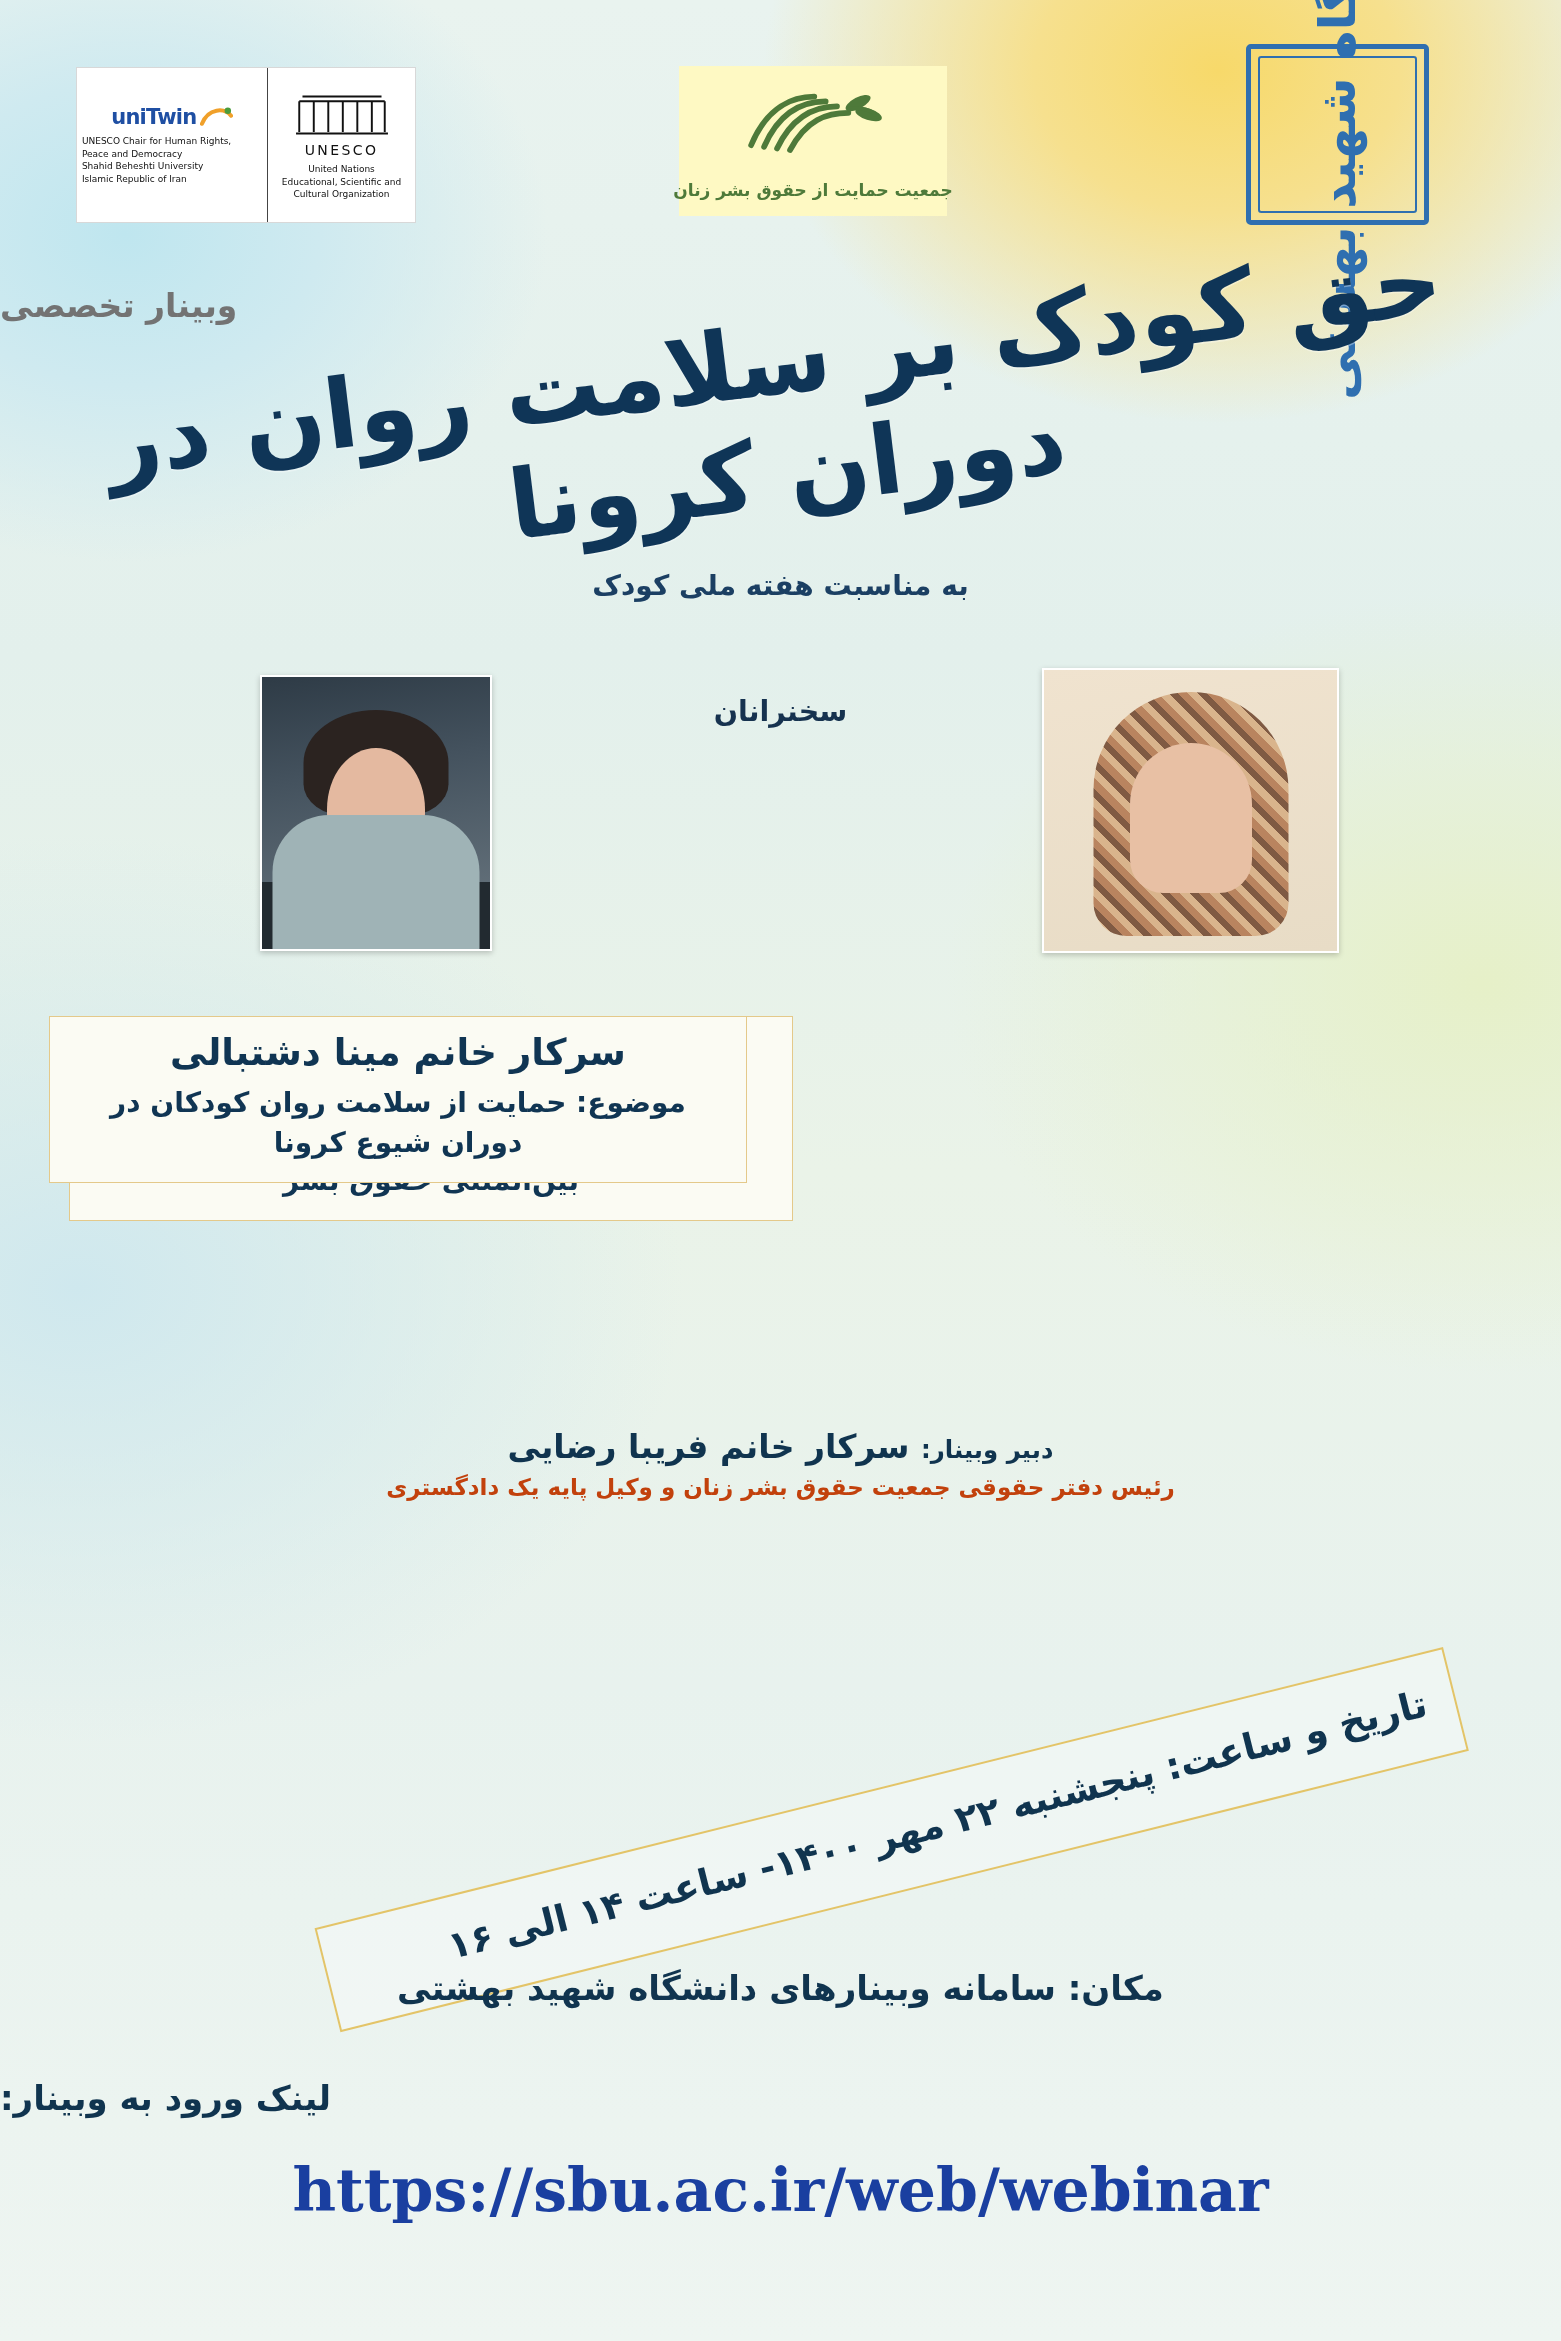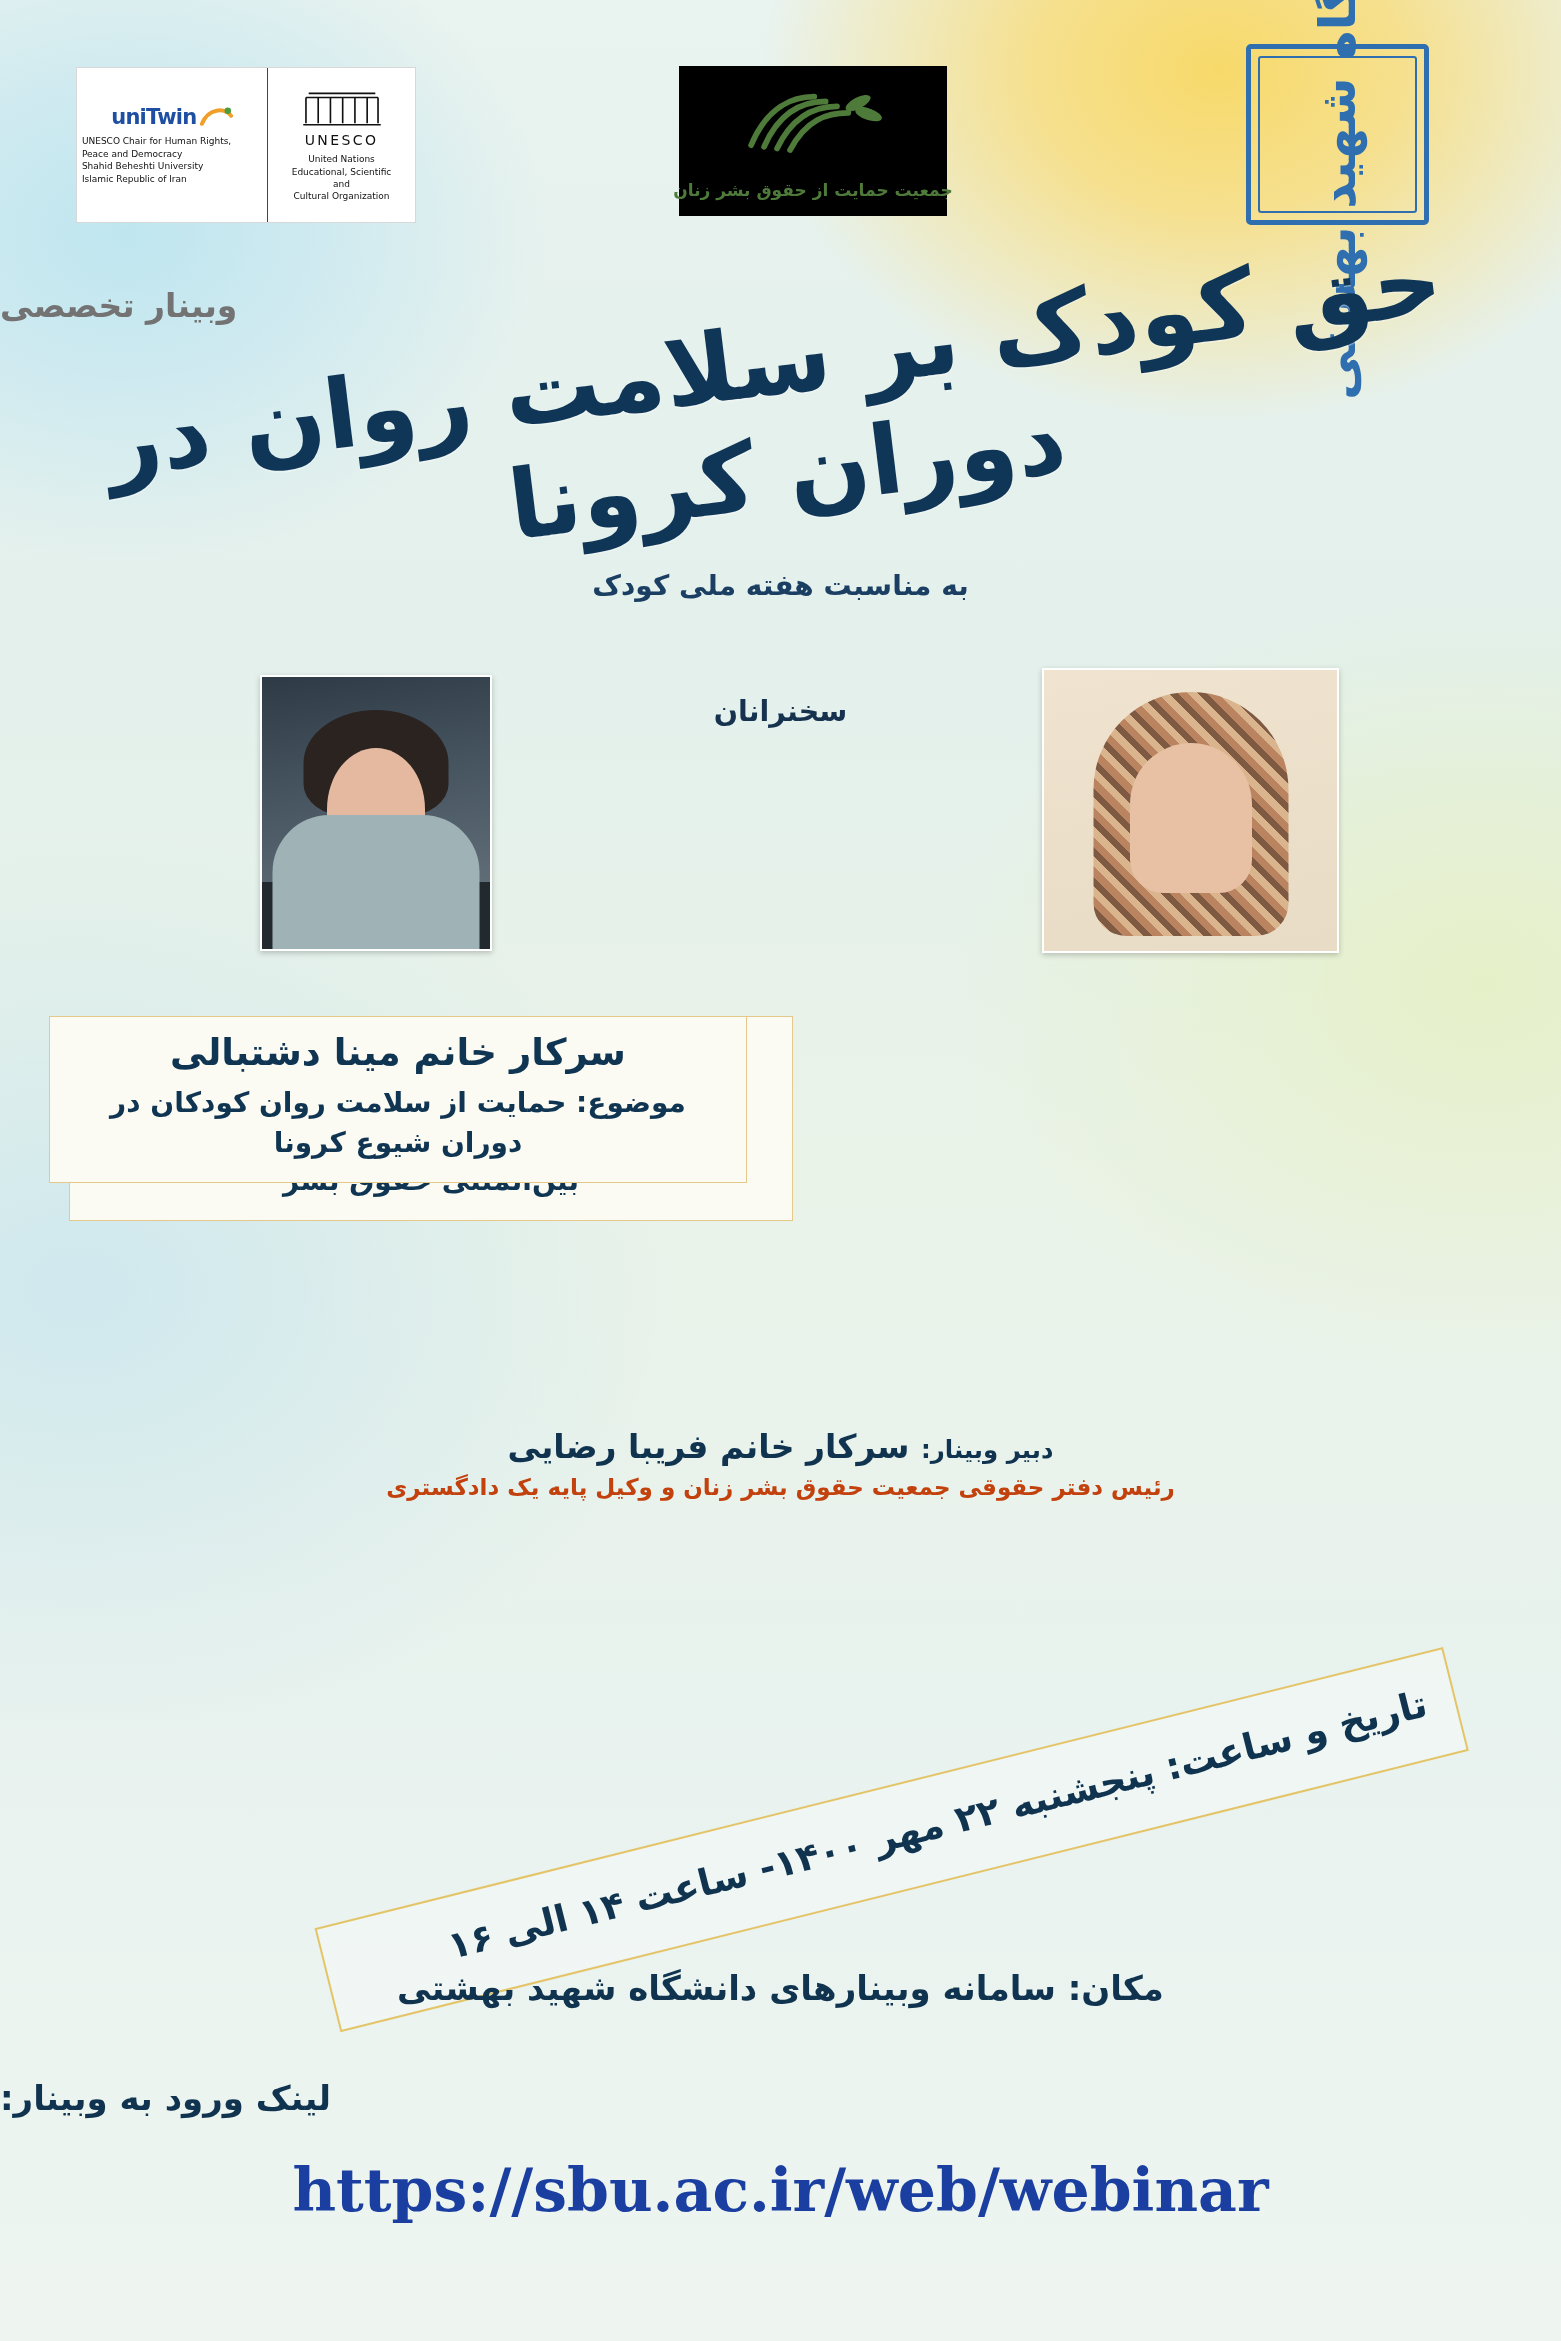--- a/index.html
+++ b/index.html
@@ -52,42 +52,42 @@
     font-weight: bold;
     text-align: center;
     transform: rotate(-90deg);
     white-space: nowrap;
     letter-spacing: -1.6px;
   }
 
   .logo-ngo {
     position: absolute; right: 614px; top: 33px;
     width: 268px; height: 150px;
-    background: #000000;
+    background: #fef9c3;
     display: flex; flex-direction: column;
     align-items: center; justify-content: center;
     gap: 21px;
   }
   .leaf-mark { width: 155px; height: 77px; }
   .logo-ngo .ngo-caption {
     font-size: 17px; color: #4e7a3a; font-weight: bold;
     white-space: nowrap;
   }
 
   .logo-unesco {
     position: absolute; left: 76px; top: 34px;
     width: 340px; height: 156px;
     background: #ffffff;
     border: 0.8px solid #d8d8d8;
     display: flex; align-items: stretch;
   }
   .unesco-left {
     width: 148px; border-left: 0.8px solid #444;
     display: flex; flex-direction: column; align-items: center; justify-content: center;
-    padding: 20px;
+    padding: 10px;
   }
   .unesco-temple { width: 96px; height: 50px; }
   .unesco-left .u-word {
     font-size: 14px; letter-spacing: 2.4px; color: #111; margin-top: 1.6px;
   }
   .unesco-left .u-sub {
     font-size: 9px; line-height: 1.35; color: #111; text-align: center;
     direction: ltr; margin-top: 5.7px;
   }
   .unesco-right {

